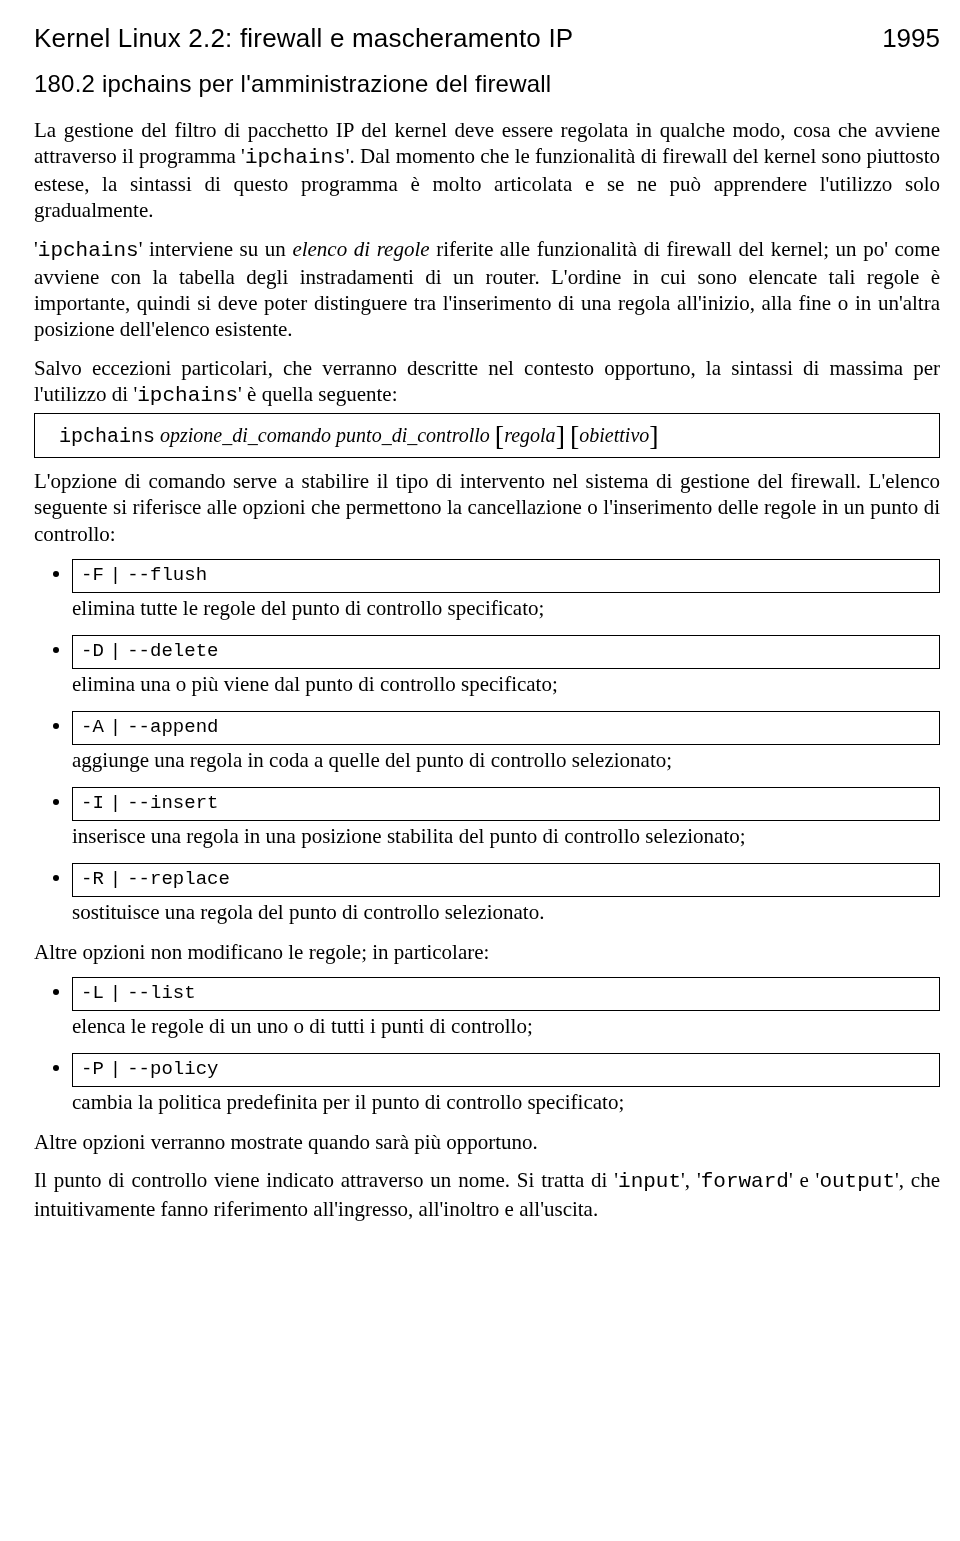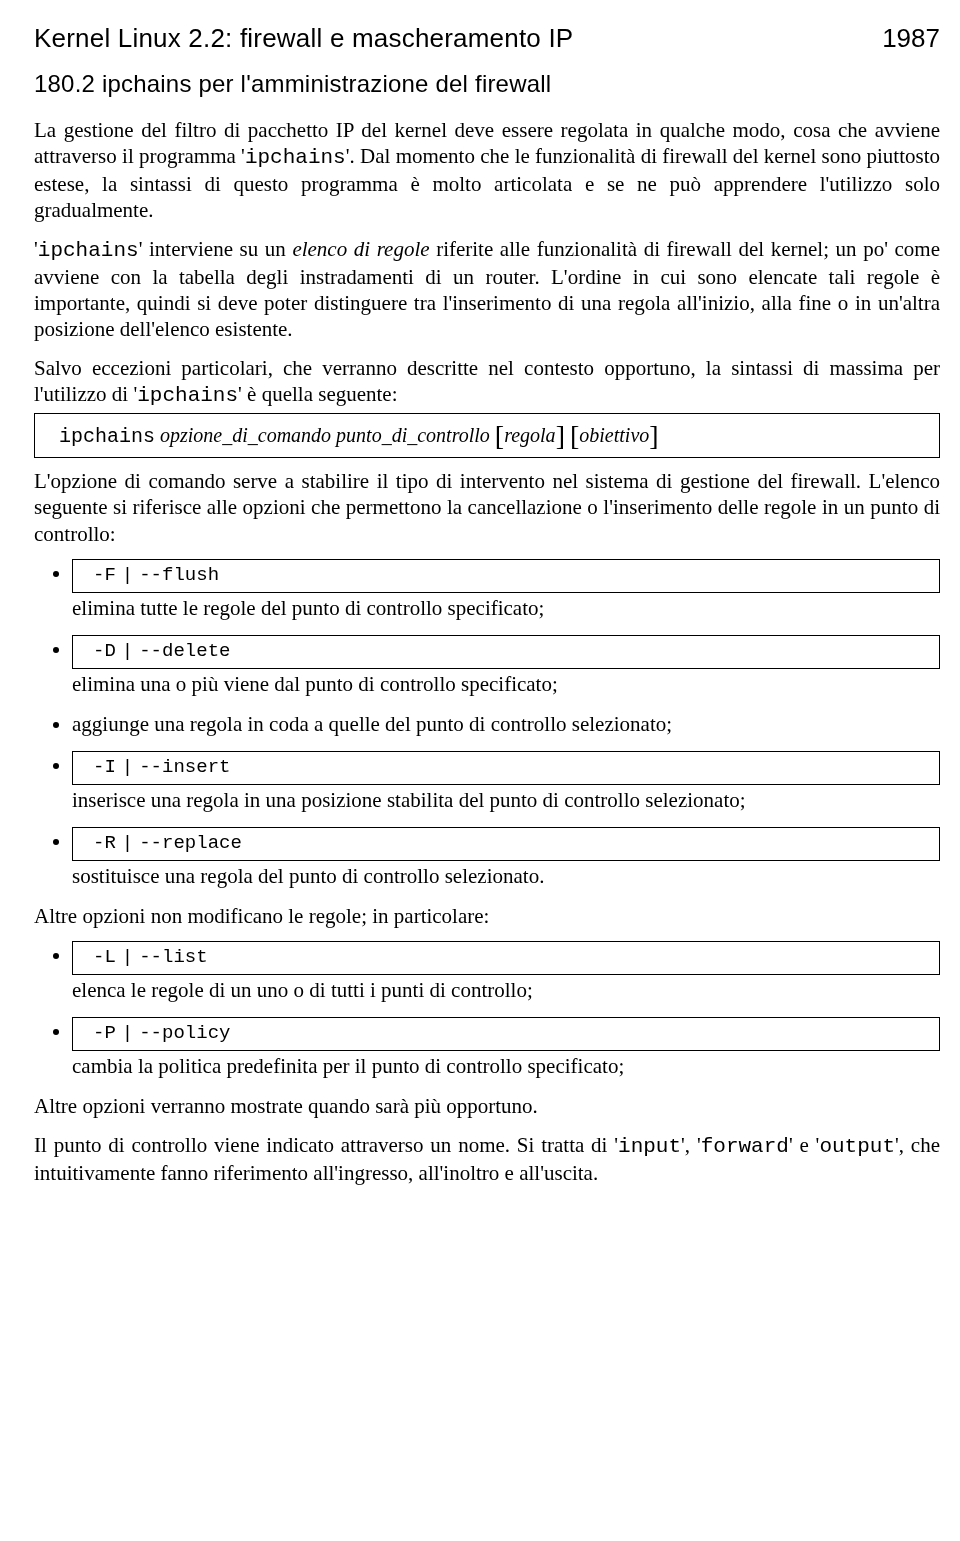--- a/index.html
+++ b/index.html
@@ -47,40 +47,40 @@
   }
 
   ul.opts {
     list-style: disc;
     padding-left: 38px;
     margin: 8px 0 14px 0;
   }
   ul.opts > li { margin-bottom: 14px; }
   .opt-box {
     border: 1px solid #000;
-    padding: 4px 20px;
+    padding: 4px 8px;
     margin-bottom: 2px;
     font-family: "Courier New", Courier, monospace;
     font-size: 19px;
   }
   .opt-desc {
     font-family: Liberation Serif, serif;
     font-size: 21px;
   }
   .opt-sep { padding: 0 6px; }
 
   
   span { }
 </style>
 </head>
 <body>
 
 <div class="header-row">
   <span class="header-title" data-bind="header.running_title">Kernel Linux 2.2: firewall e mascheramento IP</span>
-  <span class="page-number" data-bind="header.page_number">1987</span>
+  <span class="page-number" data-bind="header.page_number">1995</span>
 </div>
 
 <div class="section-title">
   <span data-bind="section.number">180.2</span>
   <span> </span>
   <span data-bind="section.title">ipchains per l'amministrazione del firewall</span>
 </div>
 
 <p>
   <span data-bind="p1.a">La gestione del filtro di pacchetto IP del kernel deve essere regolata in qualche modo, cosa che avviene attraverso il programma '</span><span class="mono" data-bind="p1.cmd">ipchains</span><span data-bind="p1.b">'. Dal momento che le funzionalità di firewall del kernel sono piuttosto estese, la sintassi di questo programma è molto articolata e se ne può apprendere l'utilizzo solo gradualmente.</span>
@@ -115,20 +115,23 @@
     </div>
     <div class="opt-desc" data-bind="opts1.0.desc">elimina tutte le regole del punto di controllo specificato;</div>
   </li>
   <li>
     <div class="opt-box">
       <span data-bind="opts1.1.short">-D</span><span class="opt-sep" data-bind="sep">|</span><span data-bind="opts1.1.long">--delete</span>
     </div>
     <div class="opt-desc" data-bind="opts1.1.desc">elimina una o più viene dal punto di controllo specificato;</div>
   </li>
   <li>
+    <div class="opt-box">
+      <span data-bind="opts1.2.short">-A</span><span class="opt-sep" data-bind="sep">|</span><span data-bind="opts1.2.long">--append</span>
+    </div>
     <div class="opt-desc" data-bind="opts1.2.desc">aggiunge una regola in coda a quelle del punto di controllo selezionato;</div>
   </li>
   <li>
     <div class="opt-box">
       <span data-bind="opts1.3.short">-I</span><span class="opt-sep" data-bind="sep">|</span><span data-bind="opts1.3.long">--insert</span>
     </div>
     <div class="opt-desc" data-bind="opts1.3.desc">inserisce una regola in una posizione stabilita del punto di controllo selezionato;</div>
   </li>
   <li>
     <div class="opt-box">

